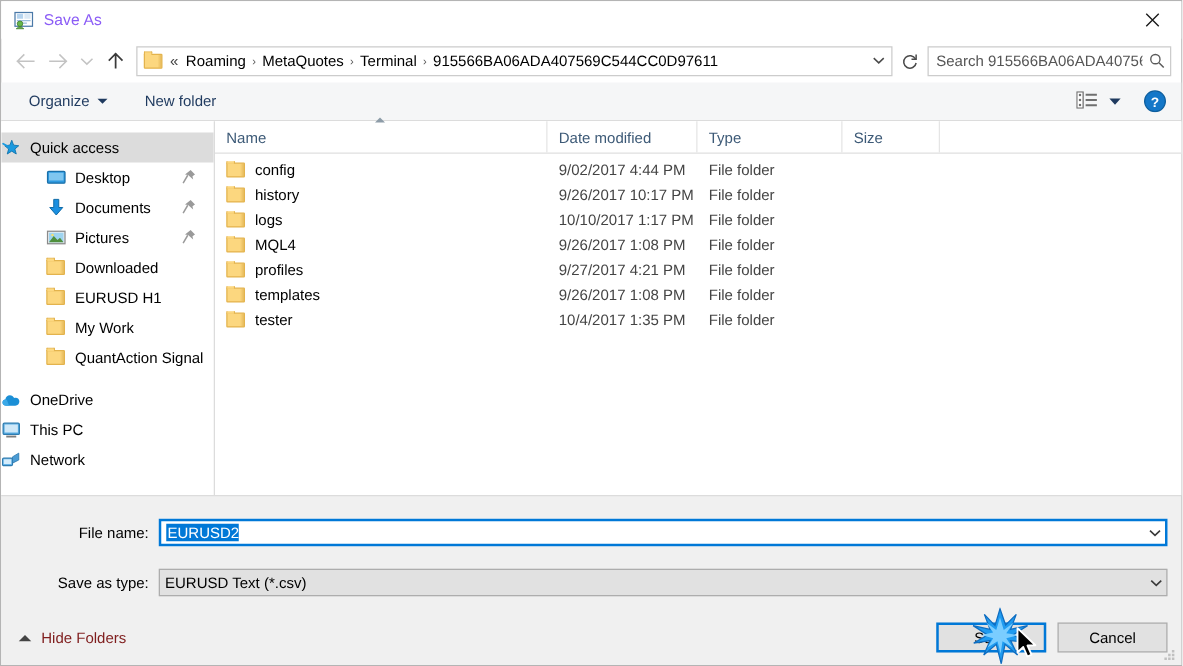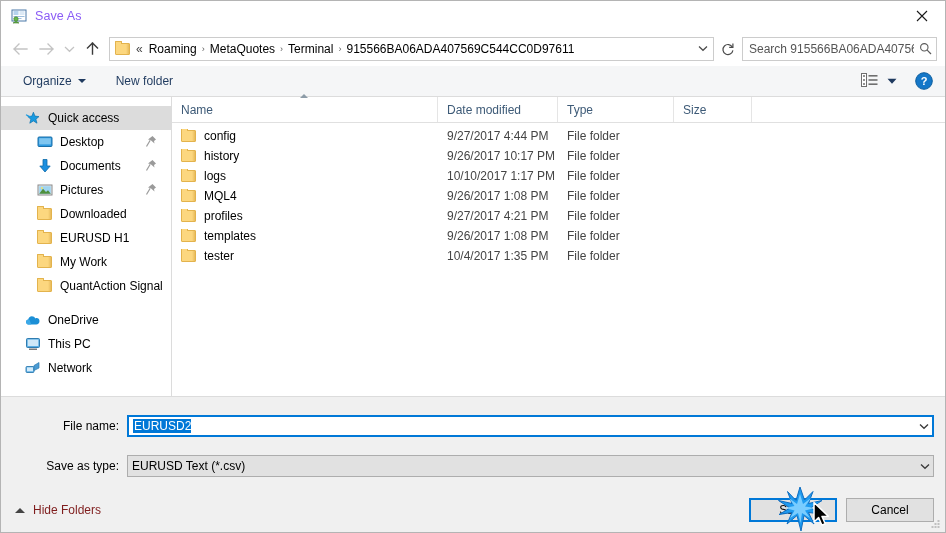--- a/index.html
+++ b/index.html
@@ -197,21 +197,20 @@
     border-right: 1px solid #dcdcdc;
     background: #ffffff;
     padding-top: 9px;
     box-sizing: border-box;
     overflow: hidden;
   }
   .side-item {
     height: 24px;
     display: flex;
     align-items: center;
-    padding-left: 24px;
     padding-right: 6px;
     cursor: default;
     box-sizing: border-box;
     position: relative;
   }
   .side-item.indent { padding-left: 36px; }
   .side-item.selected { background: #dcdcdc; }
   .side-ico {
     width: 16px; height: 16px;
     margin-right: 7px;
@@ -736,21 +735,21 @@
       </div>
 
       <div class="rows">
         <div class="row">
           <div class="cell cell-name">
             <span class="file-ico">
                 <span class="folder"></span>
               </span>
             <span>config</span>
           </div>
-          <div class="cell cell-date">9/27/2017 4:44 PM</div>
+          <div class="cell cell-date">9/02/2017 4:44 PM</div>
           <div class="cell cell-type">File folder</div>
           <div class="cell cell-size"></div>
         </div>
         <div class="row">
           <div class="cell cell-name">
             <span class="file-ico">
                 <span class="folder"></span>
               </span>
             <span>history</span>
           </div>

